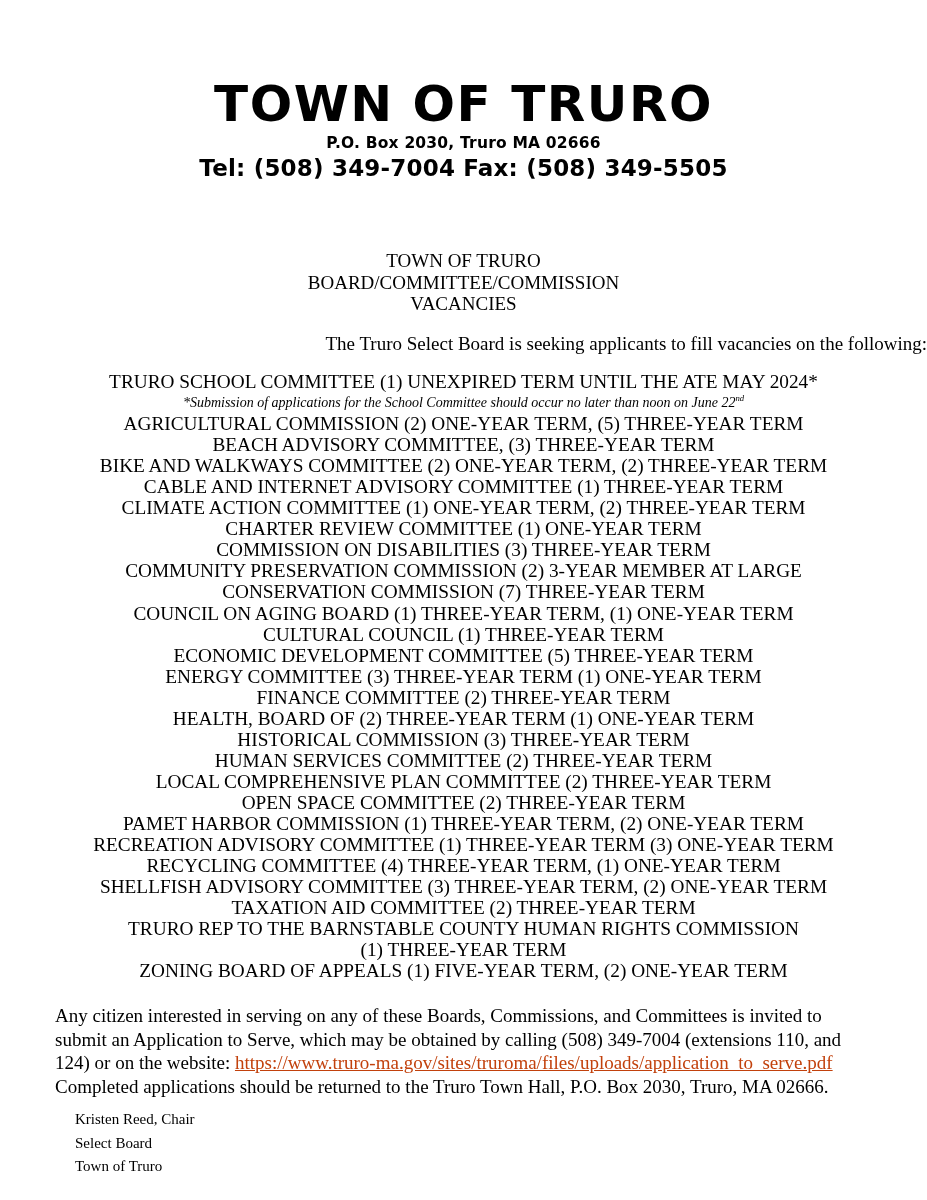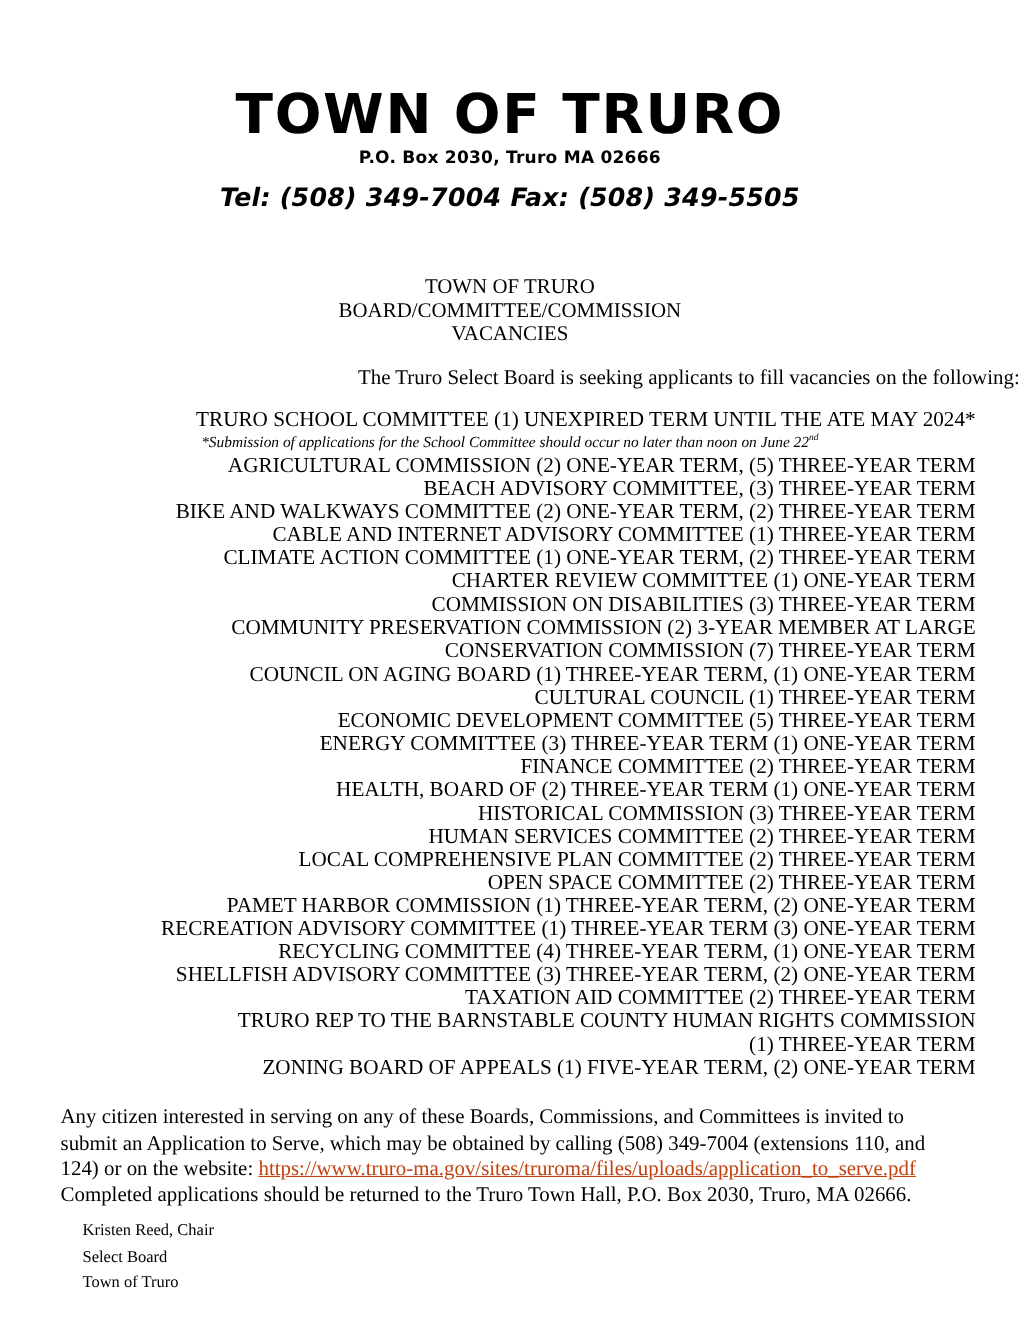--- a/index.html
+++ b/index.html
@@ -43,23 +43,22 @@
     font-size: 15.5px;
     font-weight: bold;
     letter-spacing: 0.2px;
     margin-top: 4px;
     line-height: 1.15;
   }
   .lh-phone {
     font-size: 23px;
     font-weight: bold;
     letter-spacing: 0.2px;
-    margin-top: 15px;
+    margin-top: 3px;
     line-height: 1.15;
-    font-style: italic;
   }
 
   
   .title-block {
     position: absolute;
     top: 250px;
     left: 0;
     right: 0;
     text-align: center;
     font-size: 19px;
@@ -82,21 +81,20 @@
     position: absolute;
     top: 371px;
     left: 40px;
     right: 40px;
     text-align: center;
     font-size: 19.3px;
     line-height: 21.05px;
   }
   .vacancies .row {
     white-space: nowrap;
-    text-align: right;
   }
   .vacancies .note {
     font-style: italic;
     font-size: 14px;
     white-space: nowrap;
   }
   .vacancies .note sup {
     font-size: 0.62em;
     vertical-align: super;
     line-height: 0;

